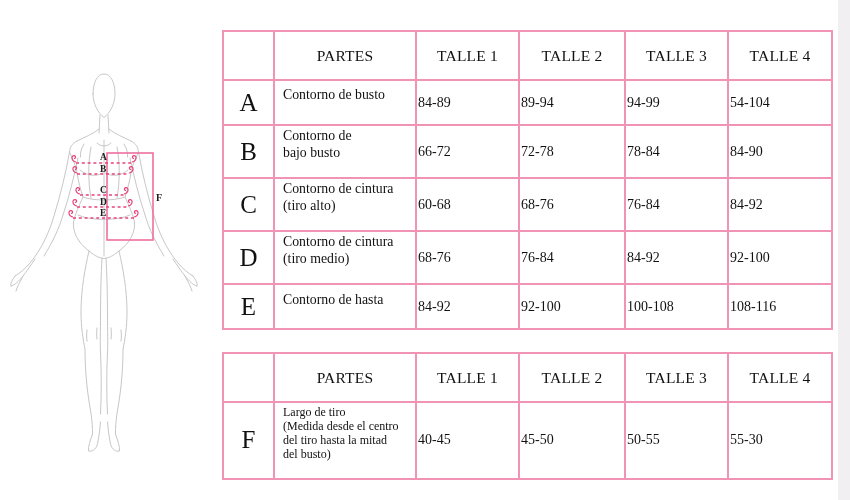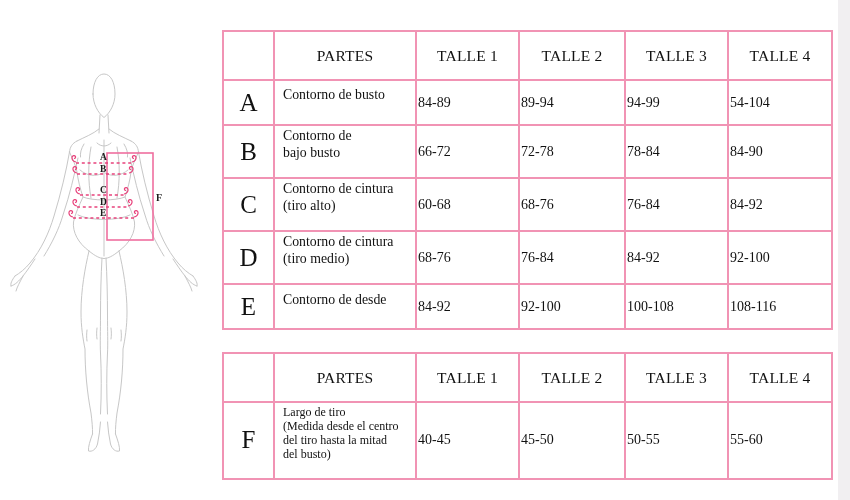--- a/index.html
+++ b/index.html
@@ -168,21 +168,21 @@
       <td class="letter">D</td>
       <td class="parte">Contorno de cintura
 (tiro medio)</td>
       <td class="val">68-76</td>
       <td class="val">76-84</td>
       <td class="val">84-92</td>
       <td class="val">92-100</td>
     </tr>
     <tr class="data-row">
       <td class="letter">E</td>
-      <td class="parte">Contorno de desde</td>
+      <td class="parte">Contorno de hasta</td>
       <td class="val">84-92</td>
       <td class="val">92-100</td>
       <td class="val">100-108</td>
       <td class="val">108-116</td>
     </tr>
     </tbody>
   </table>
 
   <table class="chart-table" id="length-table">
     <colgroup>
@@ -204,19 +204,19 @@
     </tr>
     <tr class="data-row">
       <td class="letter">F</td>
       <td class="parte">Largo de tiro
 (Medida desde el centro
 del tiro hasta la mitad
 del busto)</td>
       <td class="val">40-45</td>
       <td class="val">45-50</td>
       <td class="val">50-55</td>
-      <td class="val">55-60</td>
+      <td class="val">55-30</td>
     </tr>
     </tbody>
   </table>
 
   <div class="scroll-strip"></div>
 </div>
 
 </body></html>

